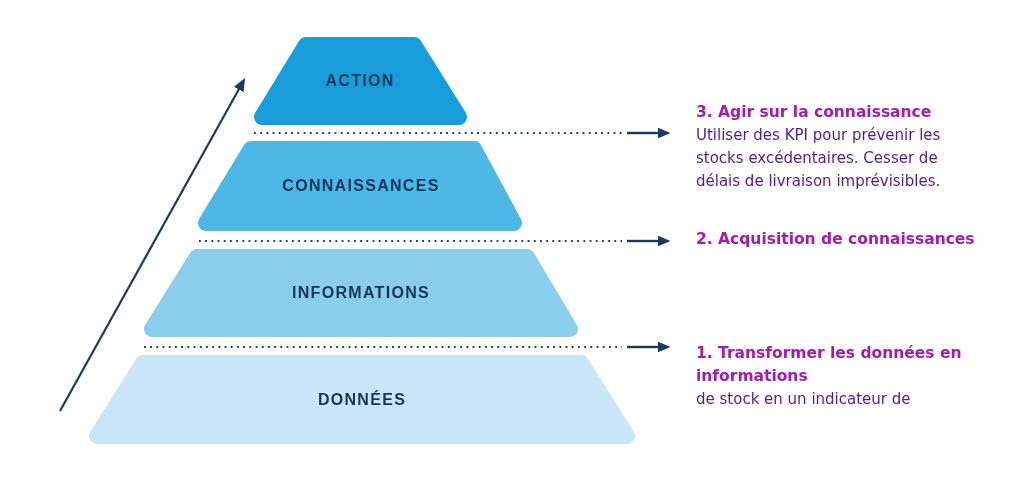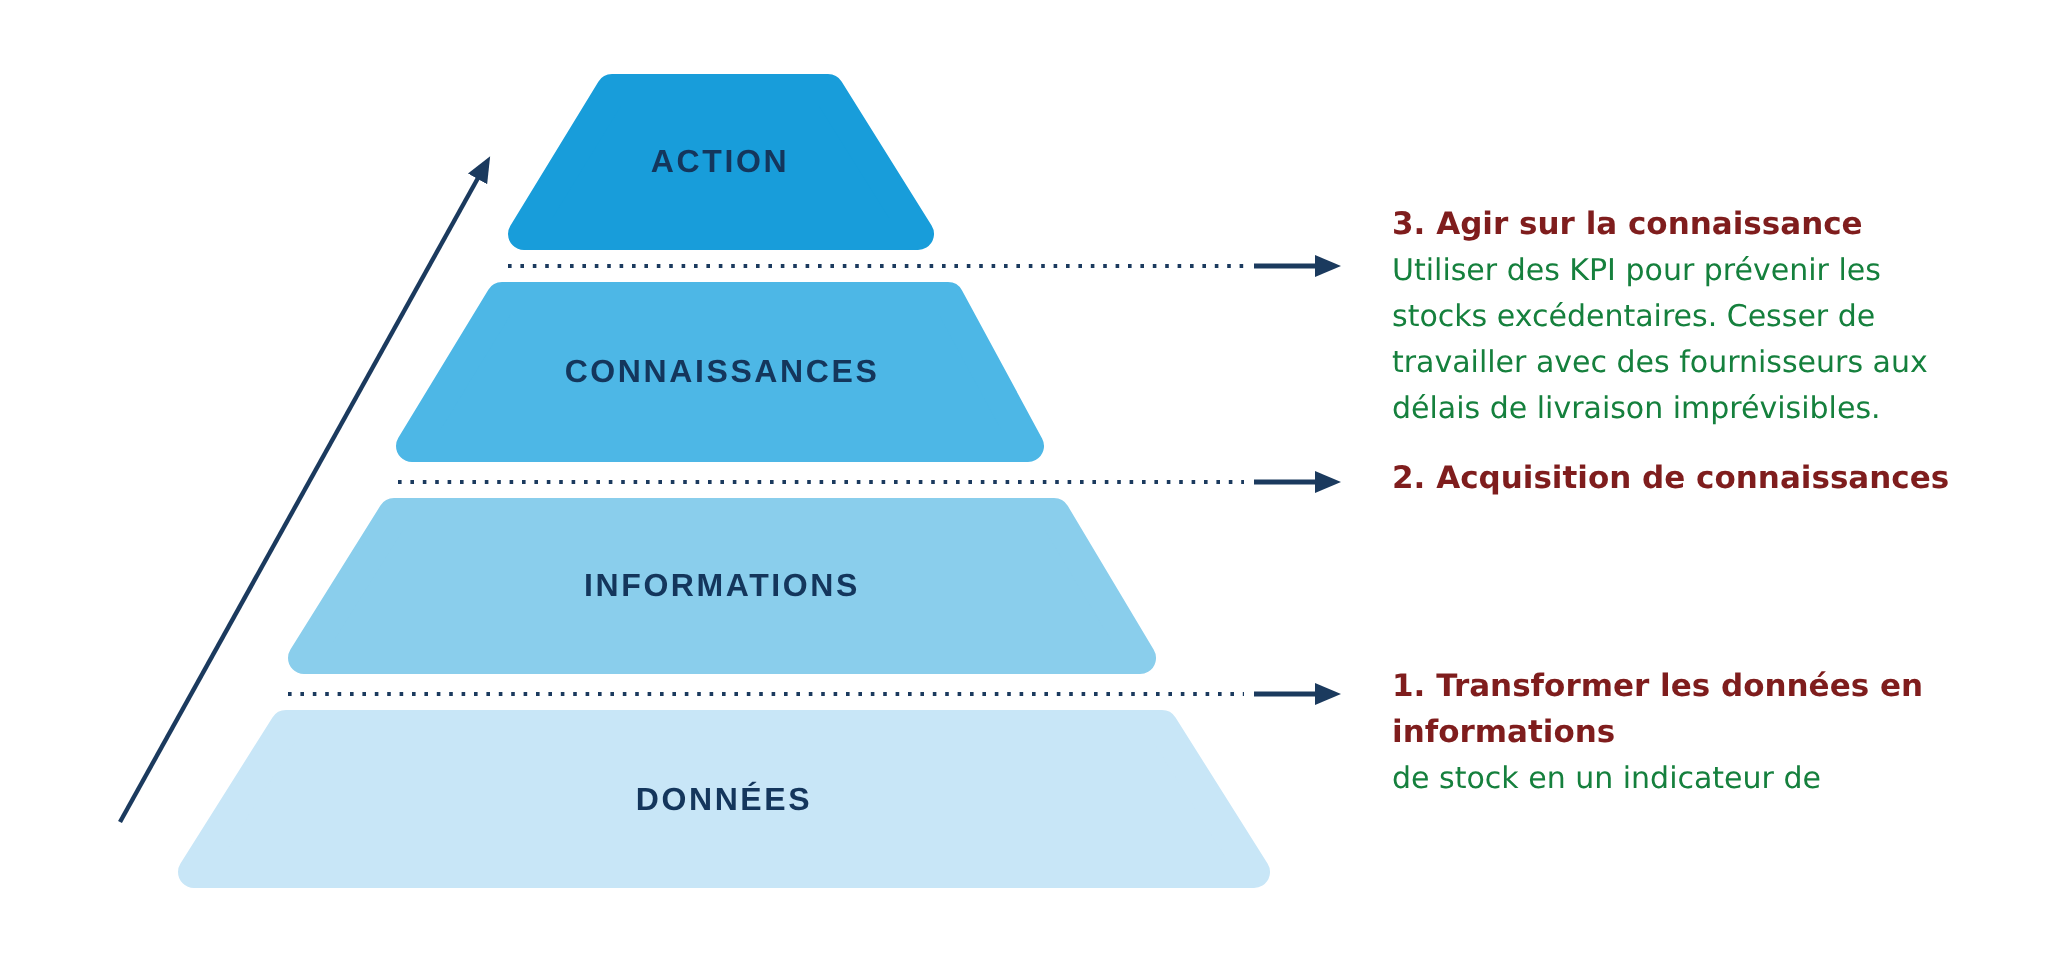--- a/index.html
+++ b/index.html
@@ -24,27 +24,27 @@
   .up-arrow{fill:none;stroke-width:2.2;}
   .ann{
     position:absolute;
     left:696px;
     width:300px;
   }
   .ann .t{
     font-weight:bold;
     font-size:15.5px;
     line-height:23px;
-    color:#7f1d1d;
+    color:#a21caf;
     white-space:nowrap;
   }
   .ann .b{
     font-size:15px;
     line-height:23px;
-    color:#15803d;
+    color:#4c1d95;
     white-space:nowrap;
   }
 </style>
 </head>
 <body>
 
 <div class="stage">
 
   <svg class="pyramid-svg" width="690" height="483" viewBox="0 0 690 483">
     <defs>
@@ -88,27 +88,26 @@
     <g>
       <line class="dotted" x1="144" y1="347" x2="622" y2="347" stroke="#1b3a5e"></line>
       <line class="solid-arrow" x1="627" y1="347" x2="658" y2="347" marker-end="url(#ah)" stroke="#1b3a5e"></line>
     </g>
   </svg>
 
   <div class="ann" style="top:101px">
     <div class="t">3. Agir sur la connaissance</div>
     <div class="b">Utiliser des KPI pour prévenir les</div>
     <div class="b">stocks excédentaires. Cesser de</div>
-    <div class="b">travailler avec des fournisseurs aux</div>
     <div class="b">délais de livraison imprévisibles.</div>
   </div>
 
   <div class="ann" style="top:228px">
     <div class="t">2. Acquisition de connaissances</div>
   </div>
 
-  <div class="ann" style="top:332px">
+  <div class="ann" style="top:342px">
     <div class="t">1. Transformer les données en</div>
     <div class="t">informations</div>
     <div class="b">de stock en un indicateur de</div>
   </div>
 
 </div>
 
 </body></html>

